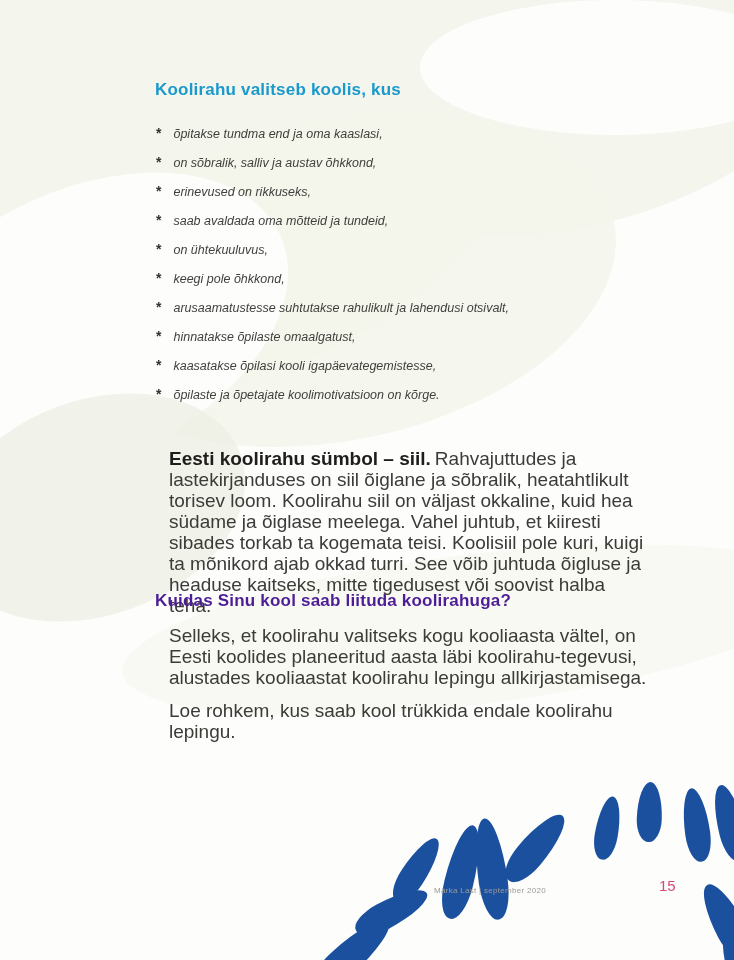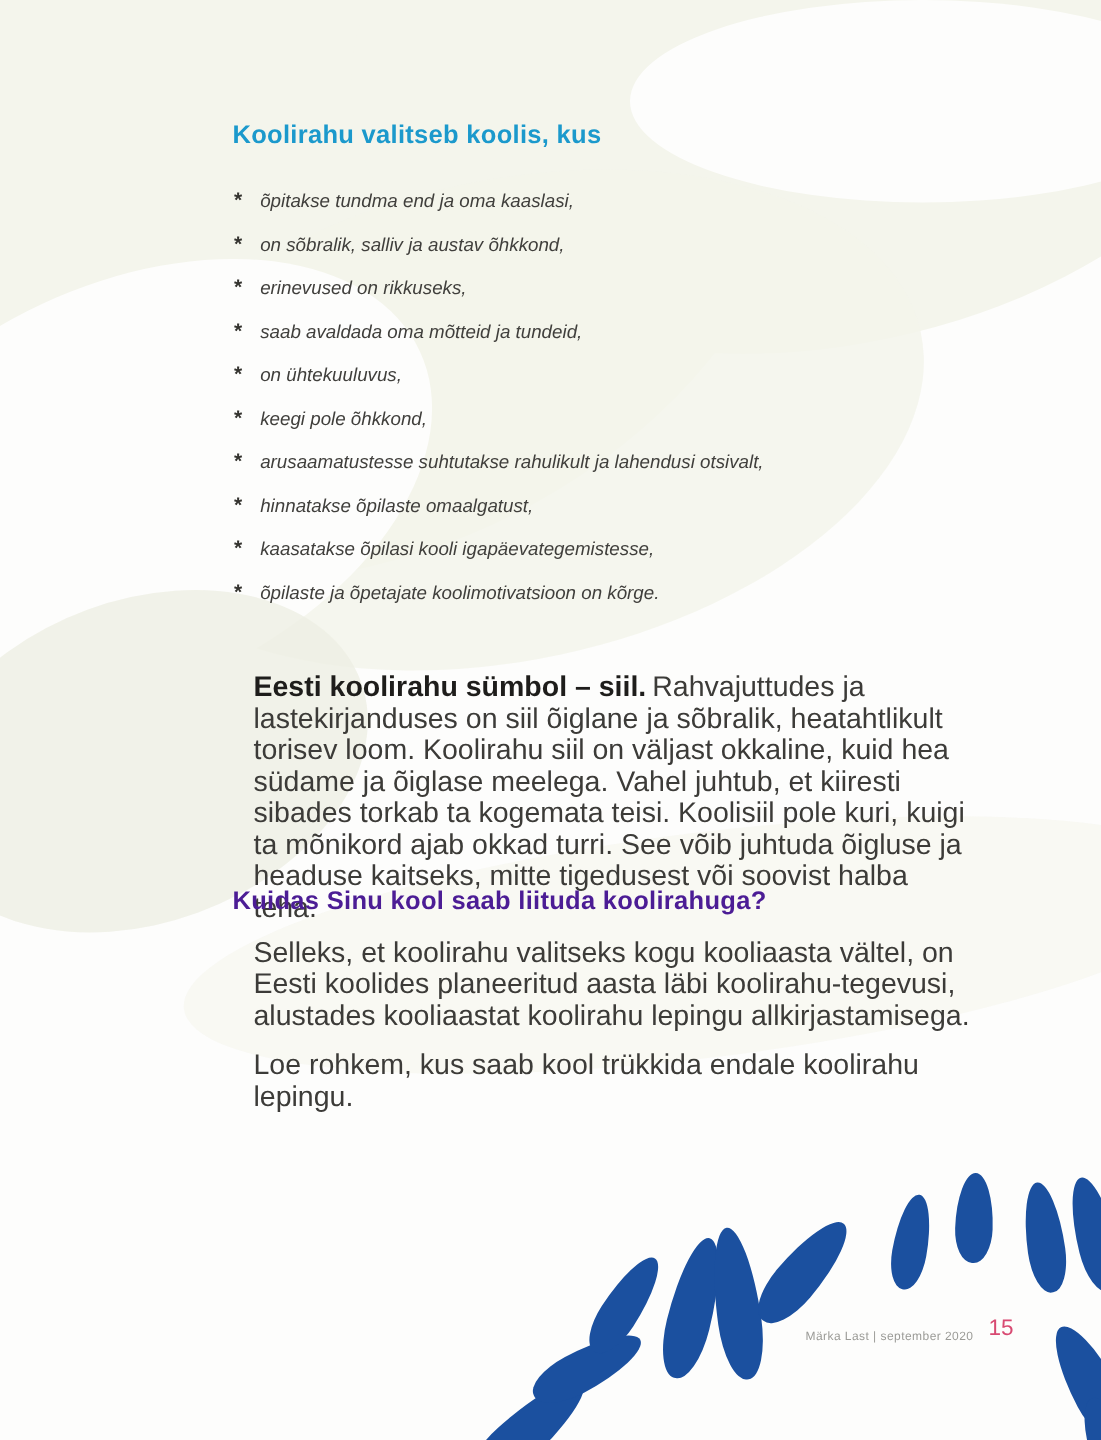--- a/index.html
+++ b/index.html
@@ -64,22 +64,21 @@
   .p-symbol{top:448px;}
   .p-join{top:625px;}
   .p-readmore{top:700px;}
   .link-line{
     position:absolute;left:155px;top:719px;
     font-size:14.5px;line-height:21px;
     text-decoration:none;
   }
   
   .footer-issue{
-    position:absolute;left:444px;top:886px;width:205px;
-    text-align:right;
+    position:absolute;left:434px;top:886px;width:205px;
     font-size:8px;letter-spacing:.3px;
     color:#9b9b97;
   }
   .footer-page{
     position:absolute;left:659px;top:877px;
     font-size:15px;font-weight:normal;
   }
 </style>
 </head>
 <body>

